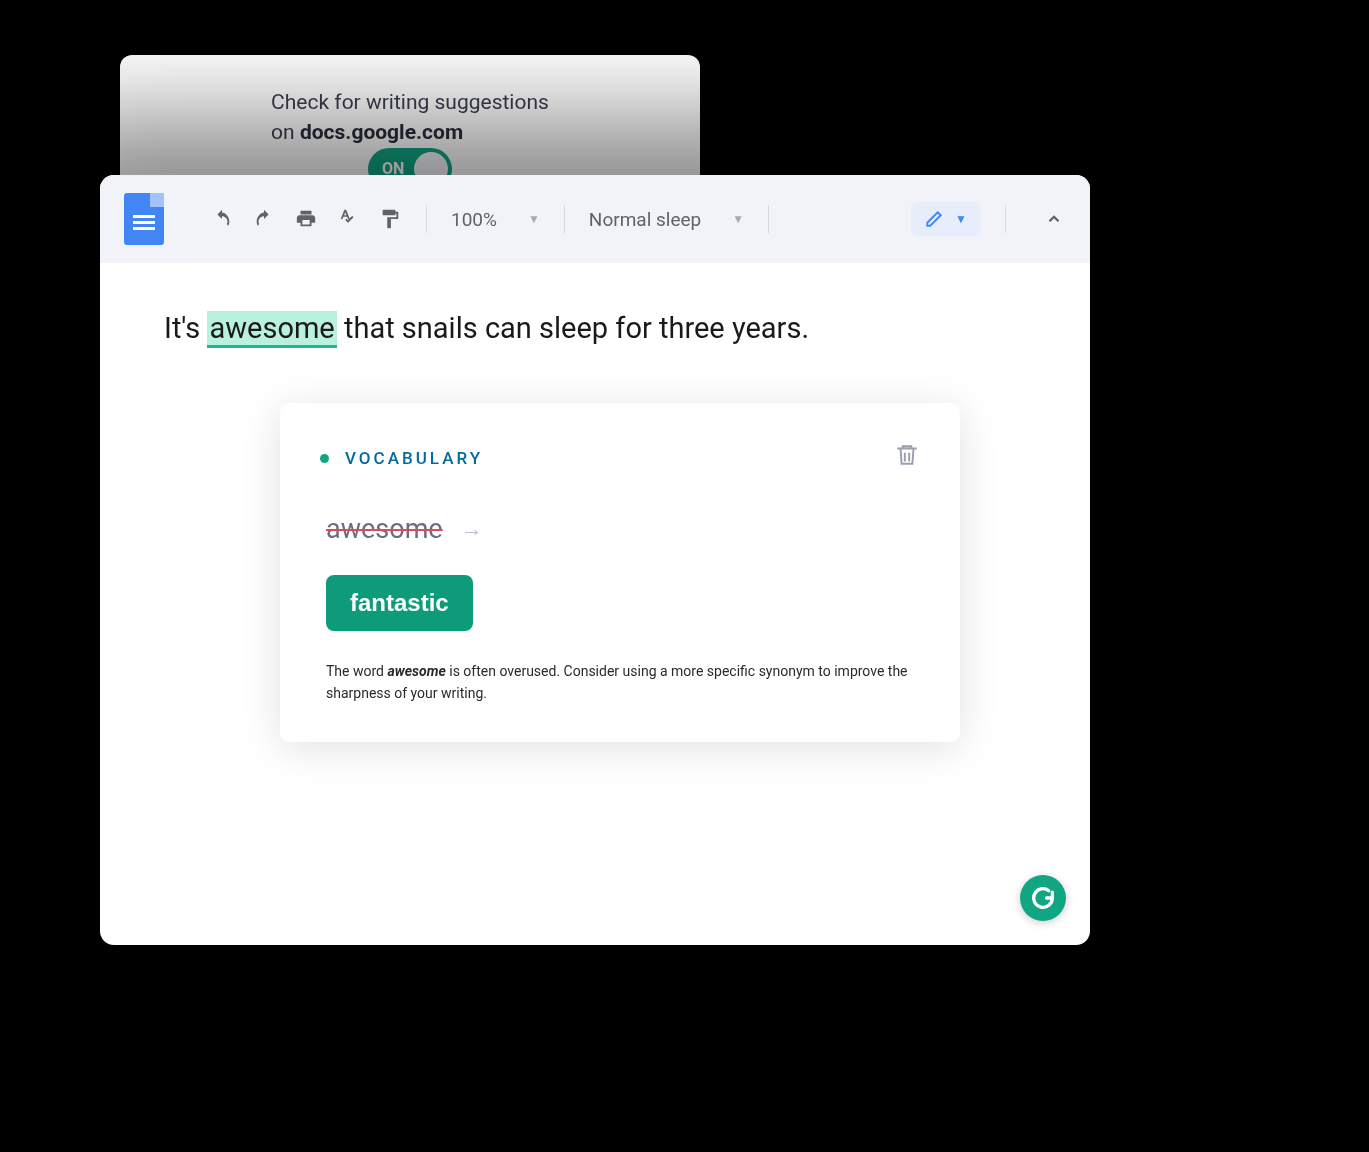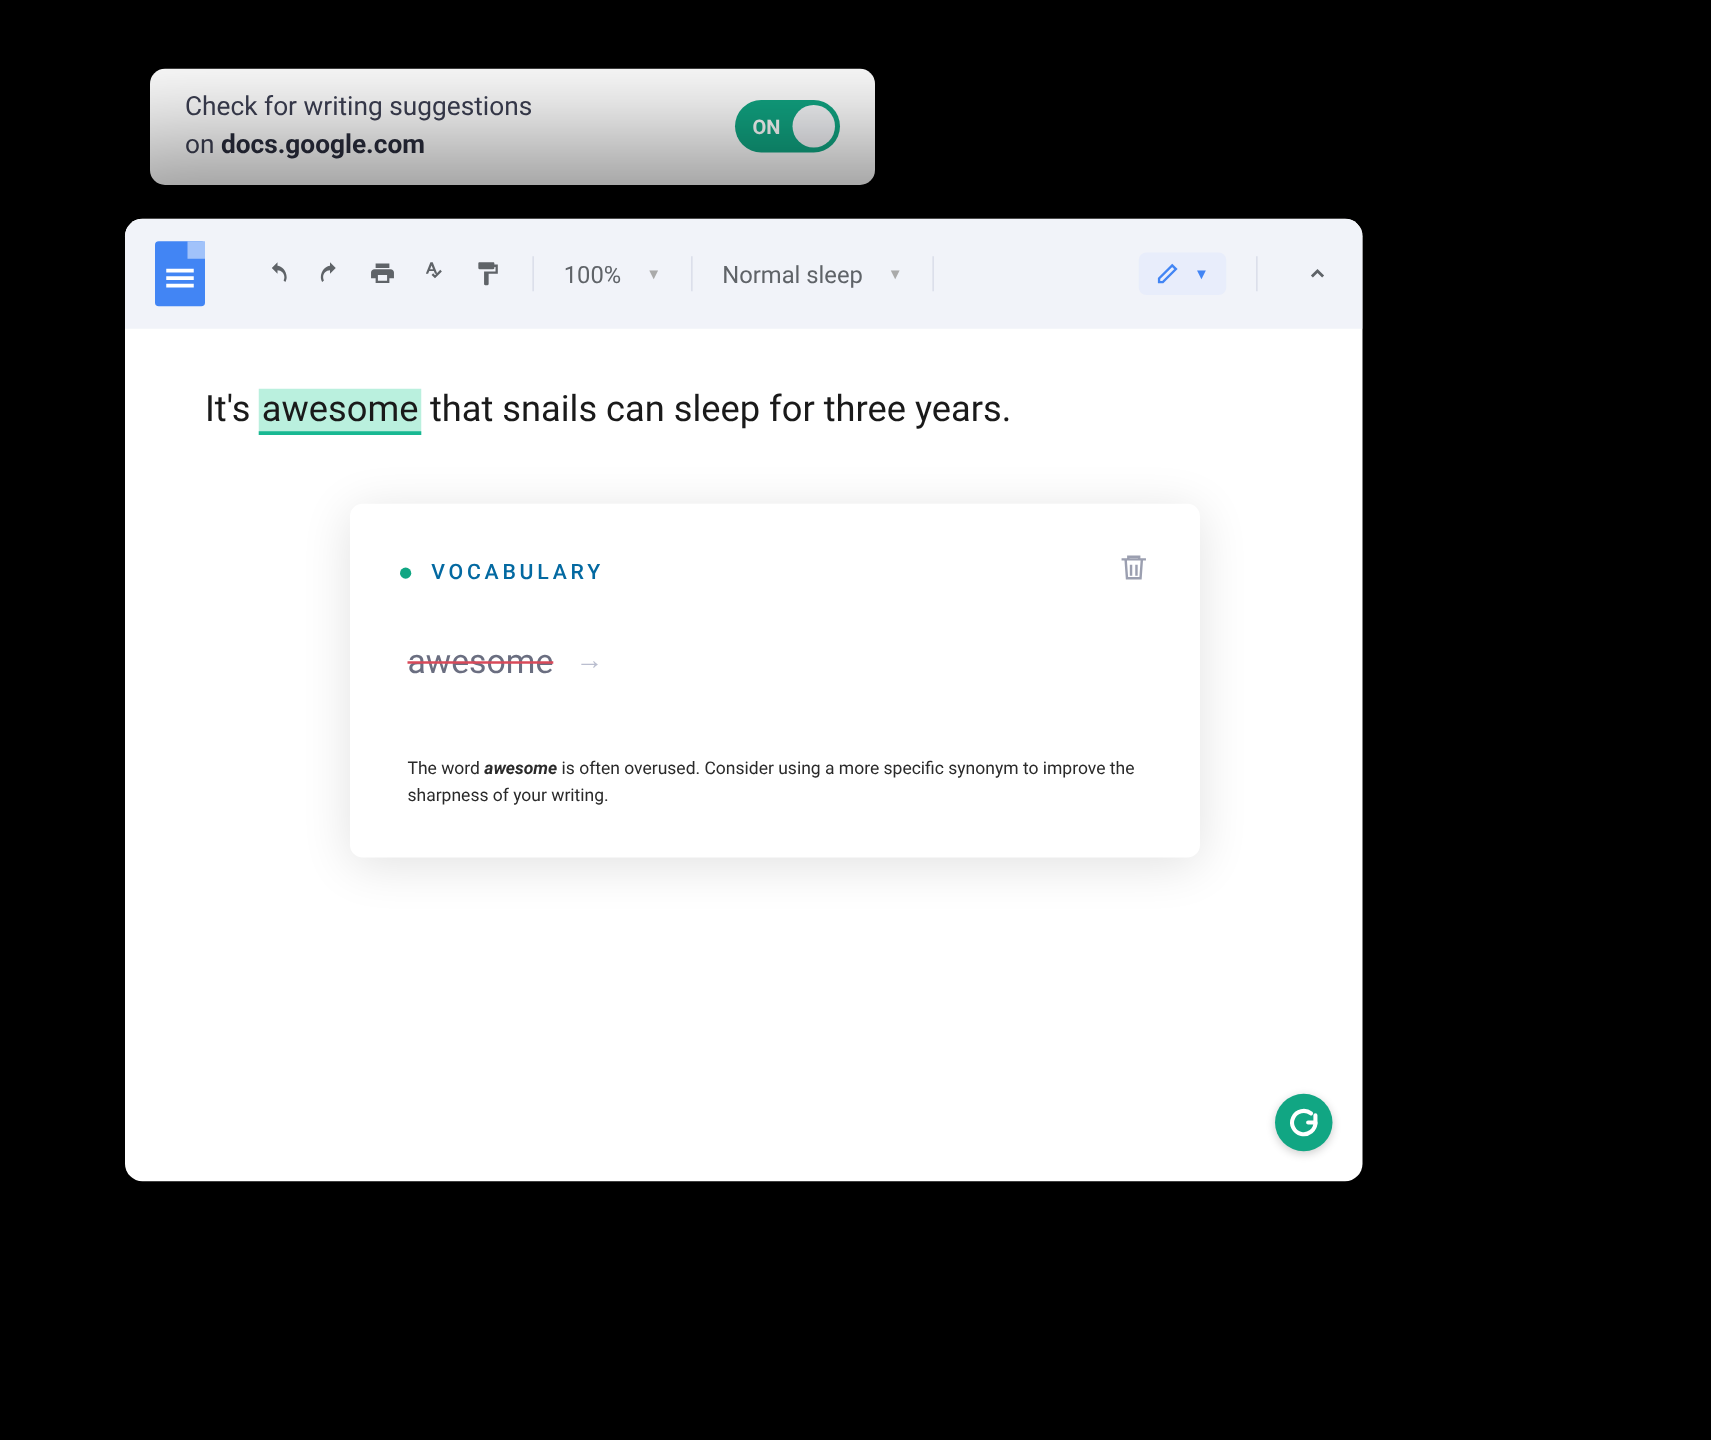--- a/index.html
+++ b/index.html
@@ -17,25 +17,26 @@
       top: 55px;
       width: 990px;
     }
     .settings-card {
       position: absolute;
       left: 20px;
       top: 0;
       width: 580px;
       background: #fff;
       border-radius: 12px;
-      padding: 16px 28px;
+      padding: 32px 28px;
       display: flex;
       align-items: center;
       justify-content: space-between;
       box-shadow: 0 0 80px 40px rgba(0,0,0,0.35);
+      flex-direction: column;
     }
     .settings-text {
       color: #3c3f52;
       font-size: 21px;
       line-height: 1.45;
     }
     .settings-text b { font-weight: 700; color: #2a2d3d; }
     .toggle {
       width: 84px;
       height: 42px;
@@ -101,21 +102,21 @@
       position: absolute;
       left: 9px;
       top: 22px;
       width: 22px;
       height: 2.5px;
       background: #fff;
       box-shadow: 0 6px 0 #fff, 0 12px 0 #fff;
     }
     .tb-icon { width: 24px; height: 24px; display: inline-flex; align-items: center; justify-content: center; color: #5f6368; }
     .tb-sep { width: 1px; height: 28px; background: #d5d9e6; margin: 0 6px; }
-    .zoom-group, .style-group { display: flex; align-items: center; gap: 16px; color: #5f6368; font-size: 19px; }
+    .zoom-group, .style-group { display: flex; align-items: center; gap: 27px; color: #5f6368; font-size: 19px; }
     .chev-down { color: #aaa; font-size: 12px; margin-left: 4px; }
     .spacer { flex: 1; }
     .edit-btn {
       background: #e8edfb;
       border-radius: 6px;
       padding: 8px 14px;
       display: flex;
       align-items: center;
       gap: 8px;
       color: #4285f4;
@@ -306,20 +307,21 @@
               </svg>
           </div>
         </div>
 
         <div class="sc-original">
           <span class="strike">awesome</span>
           <span class="arrow">→</span>
         </div>
 
         <div class="sc-options">
+          <button class="opt-btn">fantastic</button>
         </div>
 
         <div class="sc-desc">
           <span>The word </span><em>awesome</em><span> is often overused. Consider using a more specific synonym to improve the sharpness of your writing.</span>
         </div>
       </div>
 
     </div>
 
     <div class="g-badge">

